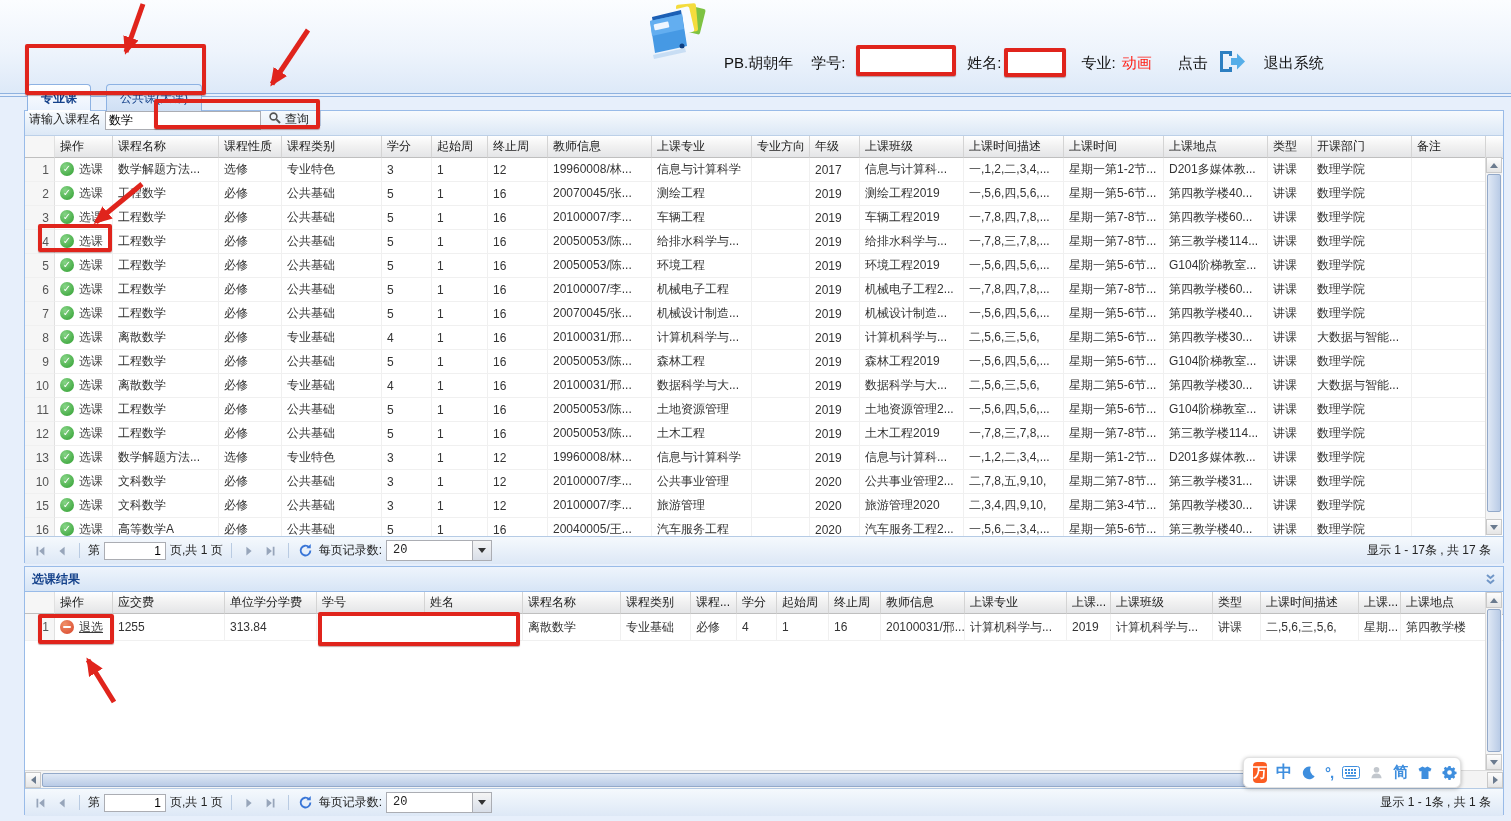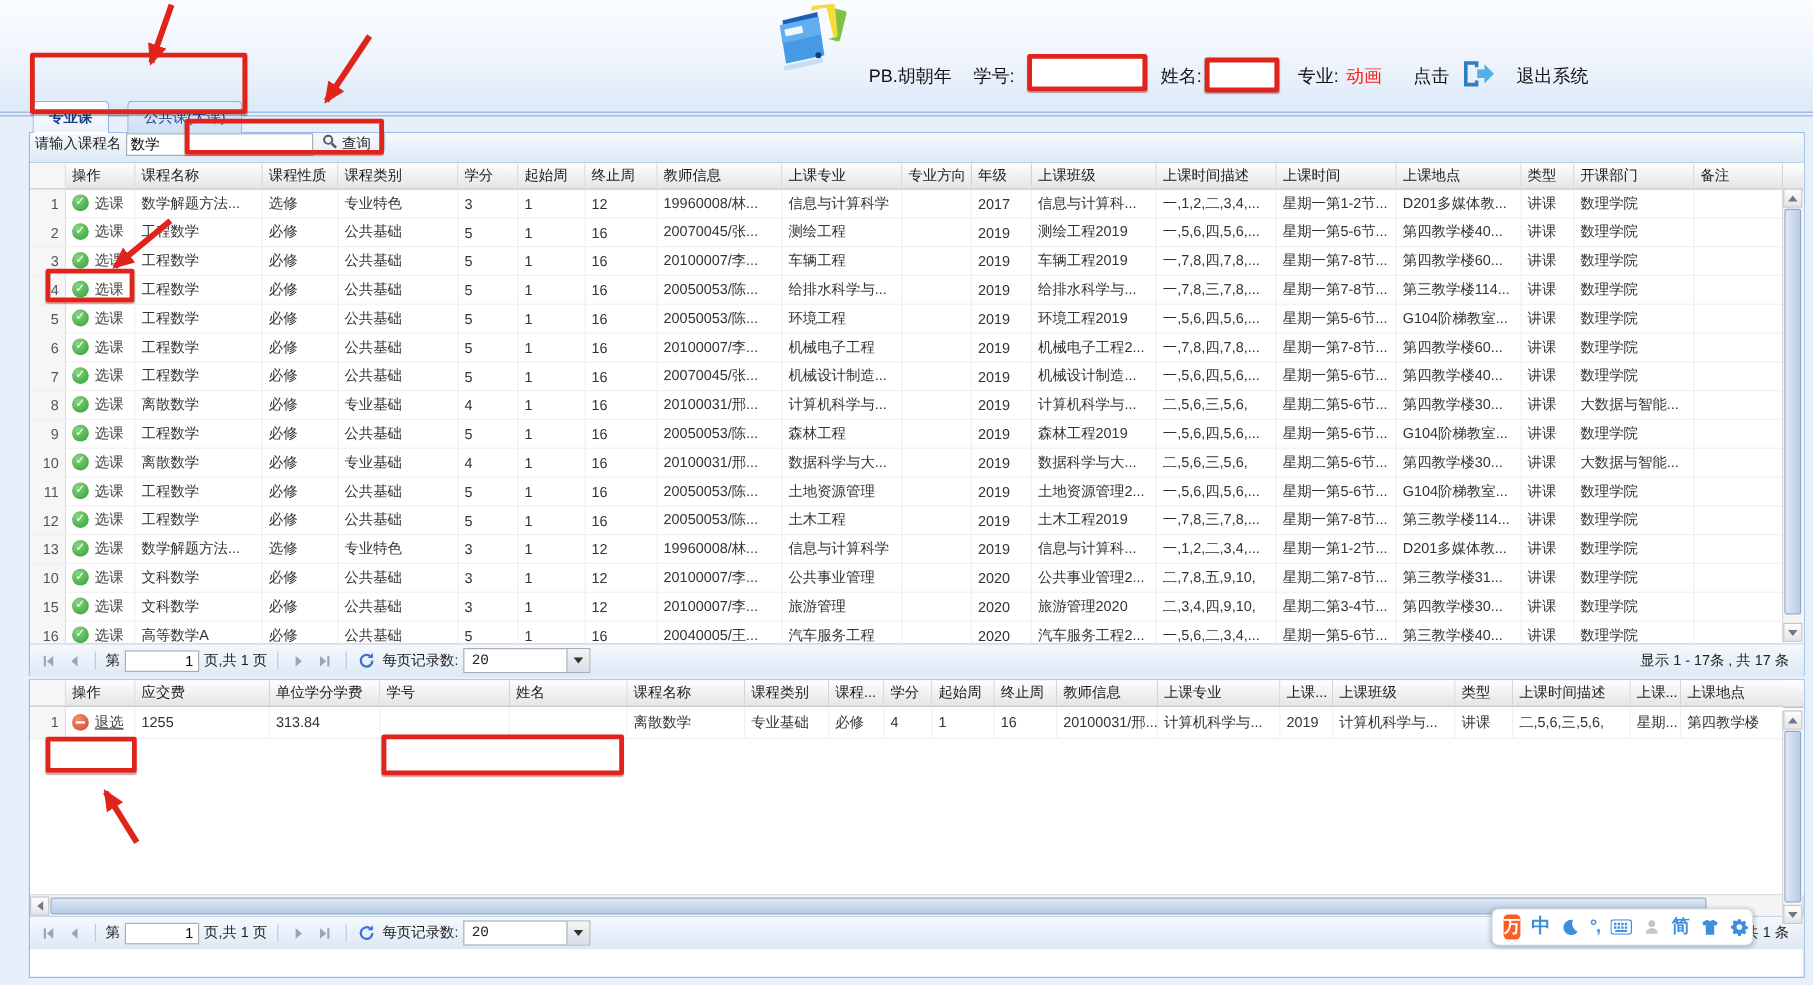--- a/index.html
+++ b/index.html
@@ -604,20 +604,28 @@
     <span>每页记录数:</span>
     <div class="combo">
       <span>20</span>
       <span class="combo-arrow"></span>
     </div>
     <span class="pgstatus">显示 1 - 17条 , 共 17 条</span>
   </div>
 </div>
 
 <div class="panel" id="result-panel">
+  <div class="panel-header">
+    <span>选课结果</span>
+    <span class="collapse-btn">
+      <svg width="15" height="15" viewBox="0 0 15 15">
+        <path fill="none" stroke="#7096c7" stroke-width="2" d="M4 3l3.5 3L11 3M4 8l3.5 3L11 8"></path>
+        </svg>
+    </span>
+  </div>
 
   <div class="grid2-wrap">
     <table class="grid" id="t2" style="width: 1496px;">
         <colgroup>
           <col style="width: 30px;">
           <col style="width: 58px;">
           <col style="width: 112px;">
           <col style="width: 92px;">
           <col style="width: 108px;">
           <col style="width: 98px;">

